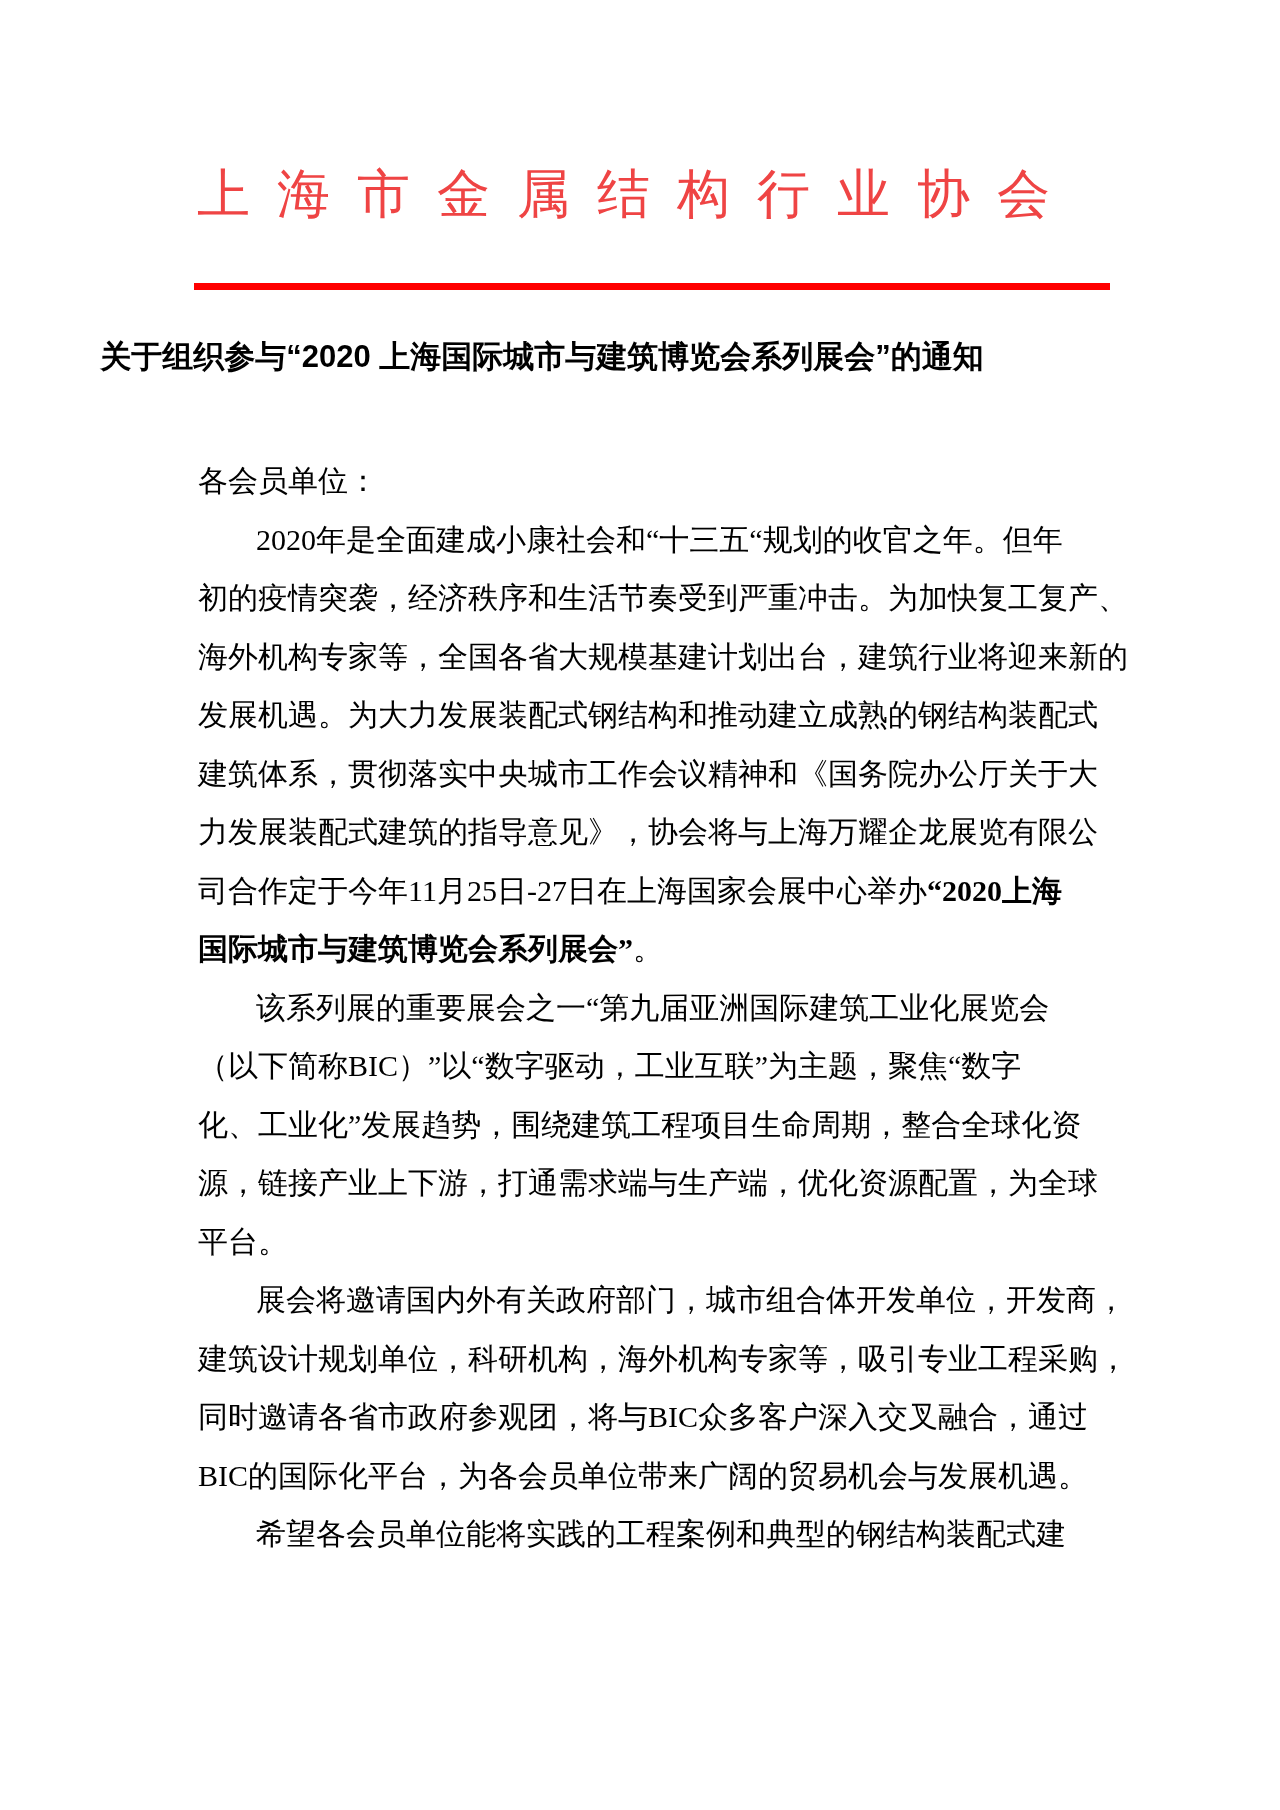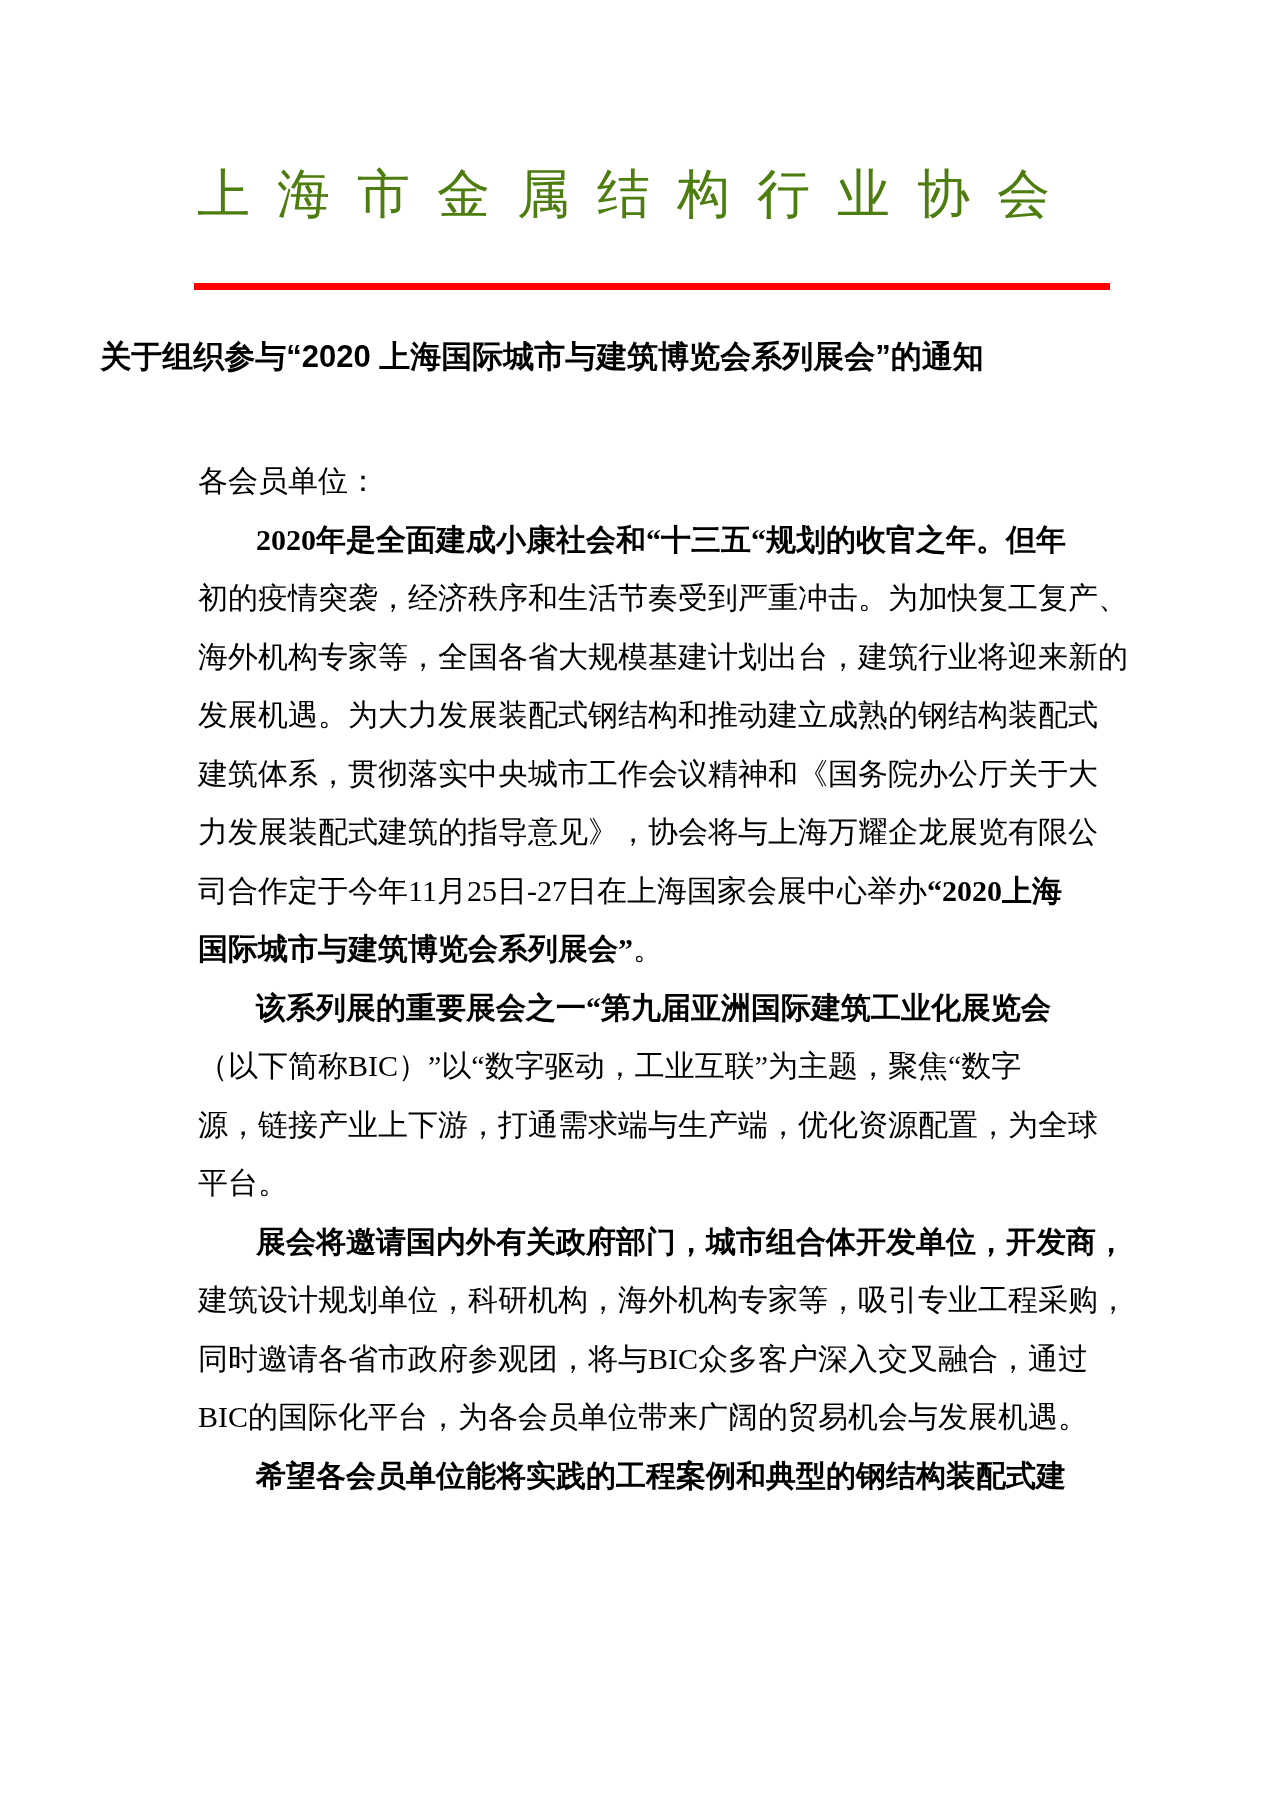--- a/index.html
+++ b/index.html
@@ -11,21 +11,21 @@
     font-family:"Liberation Serif","DejaVu Serif",serif;
     overflow:hidden;
   }
   .org-name {
     position:absolute;
     top:166px; left:197px;
     font-size:53px;
     line-height:56px;
     letter-spacing:27px;
     white-space:nowrap;
-    color:#4d7c0f;
+    color:#ef4444;
     font-weight:400;
   }
   .divider {
     position:absolute;
     top:283px; left:194px;
     width:916px; height:7px;
     background:#ff0000;
   }
   .doc-title {
     position:absolute;
@@ -42,21 +42,21 @@
     position:absolute;
     top:452px; left:198px;
     width:915px;
     font-size:30px;
     line-height:58.5px;
   }
   .bline {
     height:58.5px;
     white-space:nowrap;
   }
-  .indent { text-indent:58px;font-weight:bold; }
+  .indent { text-indent:58px; }
   .bold { font-weight:bold; }
 </style>
 </head>
 <body>
 
 <div class="page">
 
   <div class="org-name">上海市金属结构行业协会</div>
 
   <div class="divider"></div>
@@ -73,20 +73,21 @@
     <div class="bline">发展机遇。为大力发展装配式钢结构和推动建立成熟的钢结构装配式</div>
     <div class="bline">建筑体系，贯彻落实中央城市工作会议精神和《国务院办公厅关于大</div>
     <div class="bline">力发展装配式建筑的指导意见》，协会将与上海万耀企龙展览有限公</div>
 
     <div class="bline"><span>司合作定于今年11月25日-27日在上海国家会展中心举办</span><span class="bold">“2020上海</span></div>
 
     <div class="bline"><span class="bold">国际城市与建筑博览会系列展会”</span><span>。</span></div>
 
     <div class="bline indent">该系列展的重要展会之一“第九届亚洲国际建筑工业化展览会</div>
     <div class="bline">（以下简称BIC）”以“数字驱动，工业互联”为主题，聚焦“数字</div>
+    <div class="bline">化、工业化”发展趋势，围绕建筑工程项目生命周期，整合全球化资</div>
     <div class="bline">源，链接产业上下游，打通需求端与生产端，优化资源配置，为全球</div>
     <div class="bline">平台。</div>
     <div class="bline indent">展会将邀请国内外有关政府部门，城市组合体开发单位，开发商，</div>
     <div class="bline">建筑设计规划单位，科研机构，海外机构专家等，吸引专业工程采购，</div>
     <div class="bline">同时邀请各省市政府参观团，将与BIC众多客户深入交叉融合，通过</div>
     <div class="bline">BIC的国际化平台，为各会员单位带来广阔的贸易机会与发展机遇。</div>
     <div class="bline indent">希望各会员单位能将实践的工程案例和典型的钢结构装配式建</div>
 
   </div>
 

